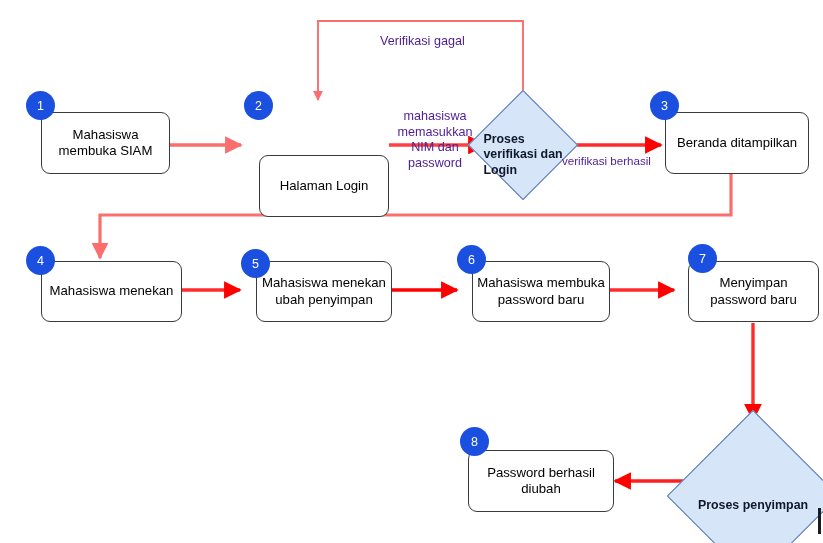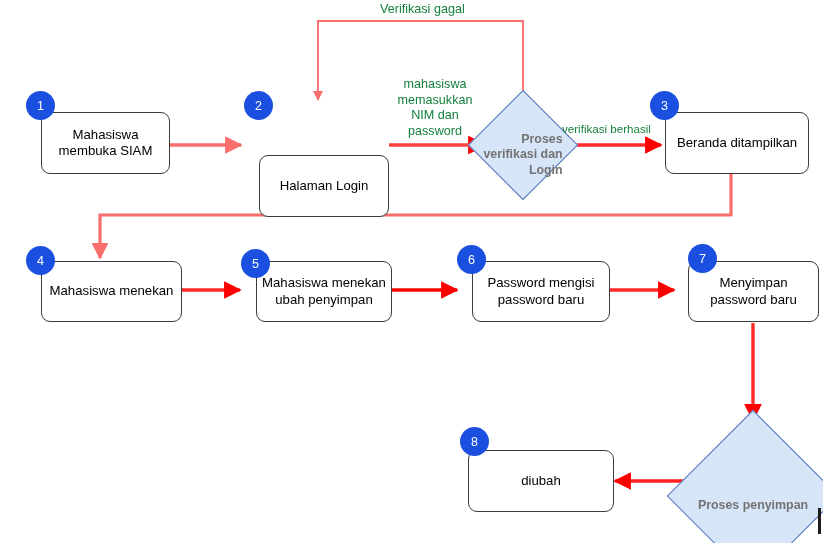--- a/index.html
+++ b/index.html
@@ -65,36 +65,37 @@
     left: 0; top: 0;
     width: 100%; height: 100%;
     background: #d7e5f8;
     border: 1.2px solid #5577bb;
     box-sizing: border-box;
     transform: rotate(45deg);
   }
   .diamond .dtext {
     position: relative;
     z-index: 2;
-    color: #737373;
+    color: #0f172a;
     font-weight: bold;
     font-size: 12.4px;
     line-height: 15.5px;
-    text-align: right;
+    text-align: left;
     white-space: nowrap;
     margin-top: 20px;
   }
   .edge-label {
     position: absolute;
-    color: #15803d;
+    color: #4c1d95;
     font-size: 12.6px;
     line-height: 15.5px;
     text-align: center;
     z-index: 6;
     white-space: nowrap;
+    margin-top: 32px;
   }
   .edge-label.multi { white-space: normal; }
   .cursor-mark {
     position: absolute;
     width: 3px;
     height: 26px;
     background: #1c1c1c;
     z-index: 9;
   }
 </style>
@@ -166,36 +167,37 @@
   <div class="node" style="left:256px; top:261px; width:136px; height:61px;">
     <div>
       <span>Mahasiswa menekan</span>
       <span>ubah penyimpan</span>
     </div>
   </div>
   <div class="badge" style="left:241px; top:249px;">5</div>
 
   <div class="node" style="left:472px; top:261px; width:138px; height:61px;">
     <div>
-      <span>Password mengisi</span>
+      <span>Mahasiswa membuka</span>
       <span>password baru</span>
     </div>
   </div>
   <div class="badge" style="left:457px; top:245px;">6</div>
 
   <div class="node" style="left:688px; top:261px; width:131px; height:61px;">
     <div>
       <span>Menyimpan</span>
       <span>password baru</span>
     </div>
   </div>
   <div class="badge" style="left:688px; top:244px;">7</div>
 
   <div class="node" style="left:468px; top:450px; width:146px; height:62px;">
     <div>
+      <span>Password berhasil</span>
       <span>diubah</span>
     </div>
   </div>
   <div class="badge" style="left:460px; top:427px;">8</div>
 
   <div class="diamond" style="left:484px; top:106px; width:78px; height:78px;">
     <div class="dshape"></div>
     <div class="dtext">
       <div>Proses</div>
       <div>verifikasi dan</div>

